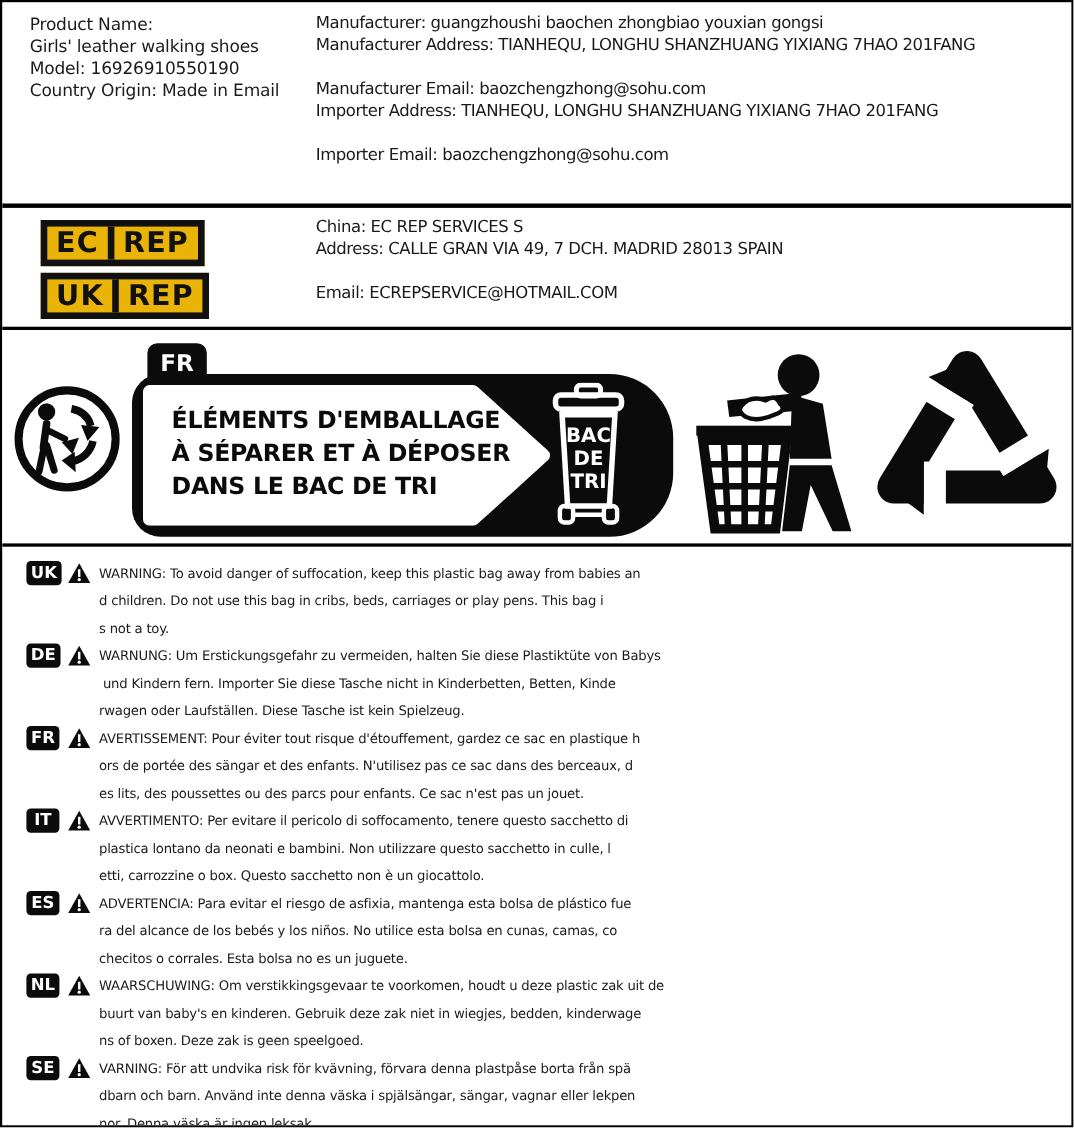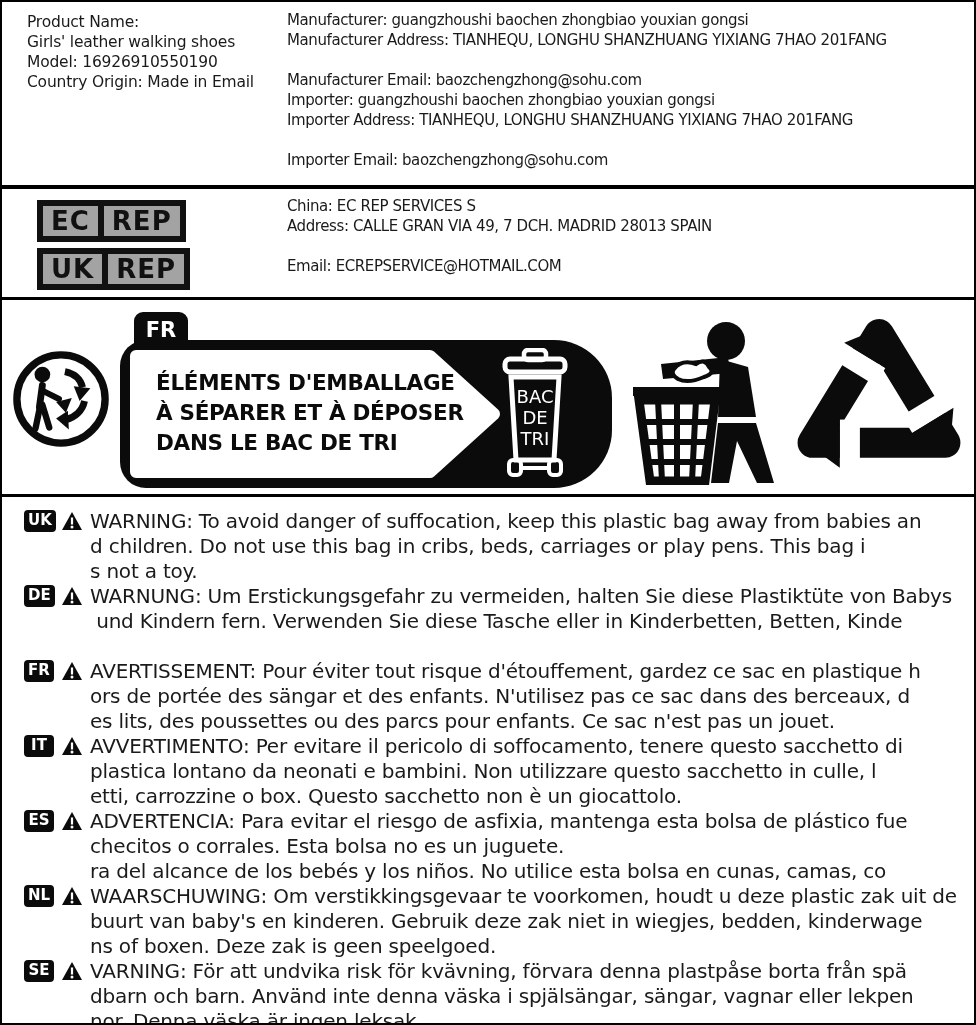--- a/index.html
+++ b/index.html
@@ -6,67 +6,66 @@
   .page{position:relative;width:976px;height:1025px;box-sizing:border-box;
         border:2px solid #000;background:#fff;overflow:hidden;
         font-family:"DejaVu Sans","Liberation Sans",sans-serif;color:#1a1a1a;}
   .hr{position:absolute;left:0;right:0;background:#000;}
   .line{white-space:pre;}
   
   .sec1-left{position:absolute;left:25px;top:10px;font-size:15.5px;line-height:20px;letter-spacing:-0.2px;}
   .sec1-right{position:absolute;left:285px;top:8px;font-size:15px;line-height:20px;letter-spacing:-0.4px;}
   .gap-before{margin-top:20px;}
   
-  .rep-box{position:absolute;display:inline-flex;border:6px solid #111;background:#a3a3a3;align-items:center;}
+  .rep-box{position:absolute;display:inline-flex;border:6px solid #111;background:#eab308;align-items:center;}
   .rep-cell{font-weight:bold;font-size:26px;line-height:28px;padding:1px 8px;letter-spacing:1px;color:#111;}
   .rep-cell + .rep-cell{border-left:6px solid #111;}
   .sec2-right{position:absolute;left:285px;top:194px;font-size:15px;line-height:20px;letter-spacing:-0.4px;}
   
   .sec3{position:absolute;left:0;top:298px;width:976px;height:194px;background:#fff;}
   .triman-logo{position:absolute;left:10px;top:46px;}
   .banner{position:absolute;left:118px;top:12px;width:500px;height:176px;}
   .fr-tab{position:absolute;left:14px;top:0;width:54px;height:38px;background:#0b0b0b;
           border-radius:9px 9px 2px 2px;color:#fff;font-weight:bold;font-size:21px;
           text-align:center;line-height:36px;}
   .banner-body{position:absolute;left:0;top:28px;width:492px;height:148px;background:#0b0b0b;
                border-radius:26px 58px 58px 26px;}
   .pennant{position:absolute;left:10px;top:38px;}
   .banner-text{position:absolute;left:36px;top:56px;font-weight:bold;font-size:21.5px;
                line-height:30px;letter-spacing:-0.3px;color:#0b0b0b;}
   .bin{position:absolute;left:368px;top:36px;width:94px;height:132px;}
   .bin-label{position:absolute;left:0;top:38px;width:94px;text-align:center;color:#fff;
-             font-weight:normal;font-size:18px;line-height:21px;}
+             font-weight:bold;font-size:18px;line-height:21px;}
   .tidyman{position:absolute;left:622px;top:17px;}
   .recycle{position:absolute;left:786px;top:8px;}
   
   .warnings{position:absolute;left:0;top:495px;right:0;bottom:0;overflow:hidden;padding-top:12px;}
   .warn-row{position:relative;height:75px;}
   .lang-badge{position:absolute;left:22px;top:1px;background:#0b0b0b;color:#fff;font-weight:bold;
               font-size:15px;line-height:19px;padding:1px 4px 2px;border-radius:4px;
               min-width:22px;text-align:center;display:inline-block;}
   .warn-tri{position:absolute;left:59px;top:2px;}
-  .warn-text{margin-left:88px;font-size:20px;line-height:25px;letter-spacing:-0.2px;}
+  .warn-text{margin-left:88px;font-size:12px;line-height:25px;letter-spacing:-0.2px;}
   .wl{white-space:pre;}
 </style>
 </head>
 <body>
 
 <div class="page">
 
   <div class="sec1-left">
     <div class="line">Product Name:</div>
     <div class="line">Girls' leather walking shoes</div>
     <div class="line">Model: 16926910550190</div>
     <div class="line">Country Origin: Made in Email</div>
   </div>
   <div class="sec1-right">
     <div class="line">Manufacturer: guangzhoushi baochen zhongbiao youxian gongsi</div>
     <div class="line">Manufacturer Address: TIANHEQU, LONGHU SHANZHUANG YIXIANG 7HAO 201FANG</div>
     <div class="line gap-before">Manufacturer Email: baozchengzhong@sohu.com</div>
-    <div class="line">Importer: guangzhoushi baochen zhongbiao youxian gongsi</div>
     <div class="line">Importer Address: TIANHEQU, LONGHU SHANZHUANG YIXIANG 7HAO 201FANG</div>
     <div class="line gap-before">Importer Email: baozchengzhong@sohu.com</div>
   </div>
 
   <div class="hr" style="top:183px;height:4px;"></div>
 
   <div class="rep-box" style="left:35px;top:198px;">
     <span class="rep-cell">EC</span>
     <span class="rep-cell">REP</span>
   </div>
@@ -187,21 +186,22 @@
       <span class="lang-badge">DE</span>
       <span class="warn-tri">
         <svg width="22" height="20" viewBox="0 0 22 20">
             <path d="M11 1 L21 19 H1 Z" fill="#0b0b0b"></path>
             <rect x="9.9" y="6.5" width="2.2" height="7" fill="#fff"></rect>
             <circle cx="11" cy="16" r="1.5" fill="#fff"></circle>
           </svg>
       </span>
       <div class="warn-text">
         <div class="wl">WARNUNG: Um Erstickungsgefahr zu vermeiden, halten Sie diese Plastiktüte von Babys</div>
-        <div class="wl"> und Kindern fern. Verwenden Sie diese Tasche eller in Kinderbetten, Betten, Kinde</div>
+        <div class="wl"> und Kindern fern. Importer Sie diese Tasche nicht in Kinderbetten, Betten, Kinde</div>
+        <div class="wl">rwagen oder Laufställen. Diese Tasche ist kein Spielzeug.</div>
       </div>
     </div>
 
     <div class="warn-row">
       <span class="lang-badge">FR</span>
       <span class="warn-tri">
         <svg width="22" height="20" viewBox="0 0 22 20">
             <path d="M11 1 L21 19 H1 Z" fill="#0b0b0b"></path>
             <rect x="9.9" y="6.5" width="2.2" height="7" fill="#fff"></rect>
             <circle cx="11" cy="16" r="1.5" fill="#fff"></circle>
@@ -234,22 +234,22 @@
       <span class="lang-badge">ES</span>
       <span class="warn-tri">
         <svg width="22" height="20" viewBox="0 0 22 20">
             <path d="M11 1 L21 19 H1 Z" fill="#0b0b0b"></path>
             <rect x="9.9" y="6.5" width="2.2" height="7" fill="#fff"></rect>
             <circle cx="11" cy="16" r="1.5" fill="#fff"></circle>
           </svg>
       </span>
       <div class="warn-text">
         <div class="wl">ADVERTENCIA: Para evitar el riesgo de asfixia, mantenga esta bolsa de plástico fue</div>
+        <div class="wl">ra del alcance de los bebés y los niños. No utilice esta bolsa en cunas, camas, co</div>
         <div class="wl">checitos o corrales. Esta bolsa no es un juguete.</div>
-        <div class="wl">ra del alcance de los bebés y los niños. No utilice esta bolsa en cunas, camas, co</div>
       </div>
     </div>
 
     <div class="warn-row">
       <span class="lang-badge">NL</span>
       <span class="warn-tri">
         <svg width="22" height="20" viewBox="0 0 22 20">
             <path d="M11 1 L21 19 H1 Z" fill="#0b0b0b"></path>
             <rect x="9.9" y="6.5" width="2.2" height="7" fill="#fff"></rect>
             <circle cx="11" cy="16" r="1.5" fill="#fff"></circle>

